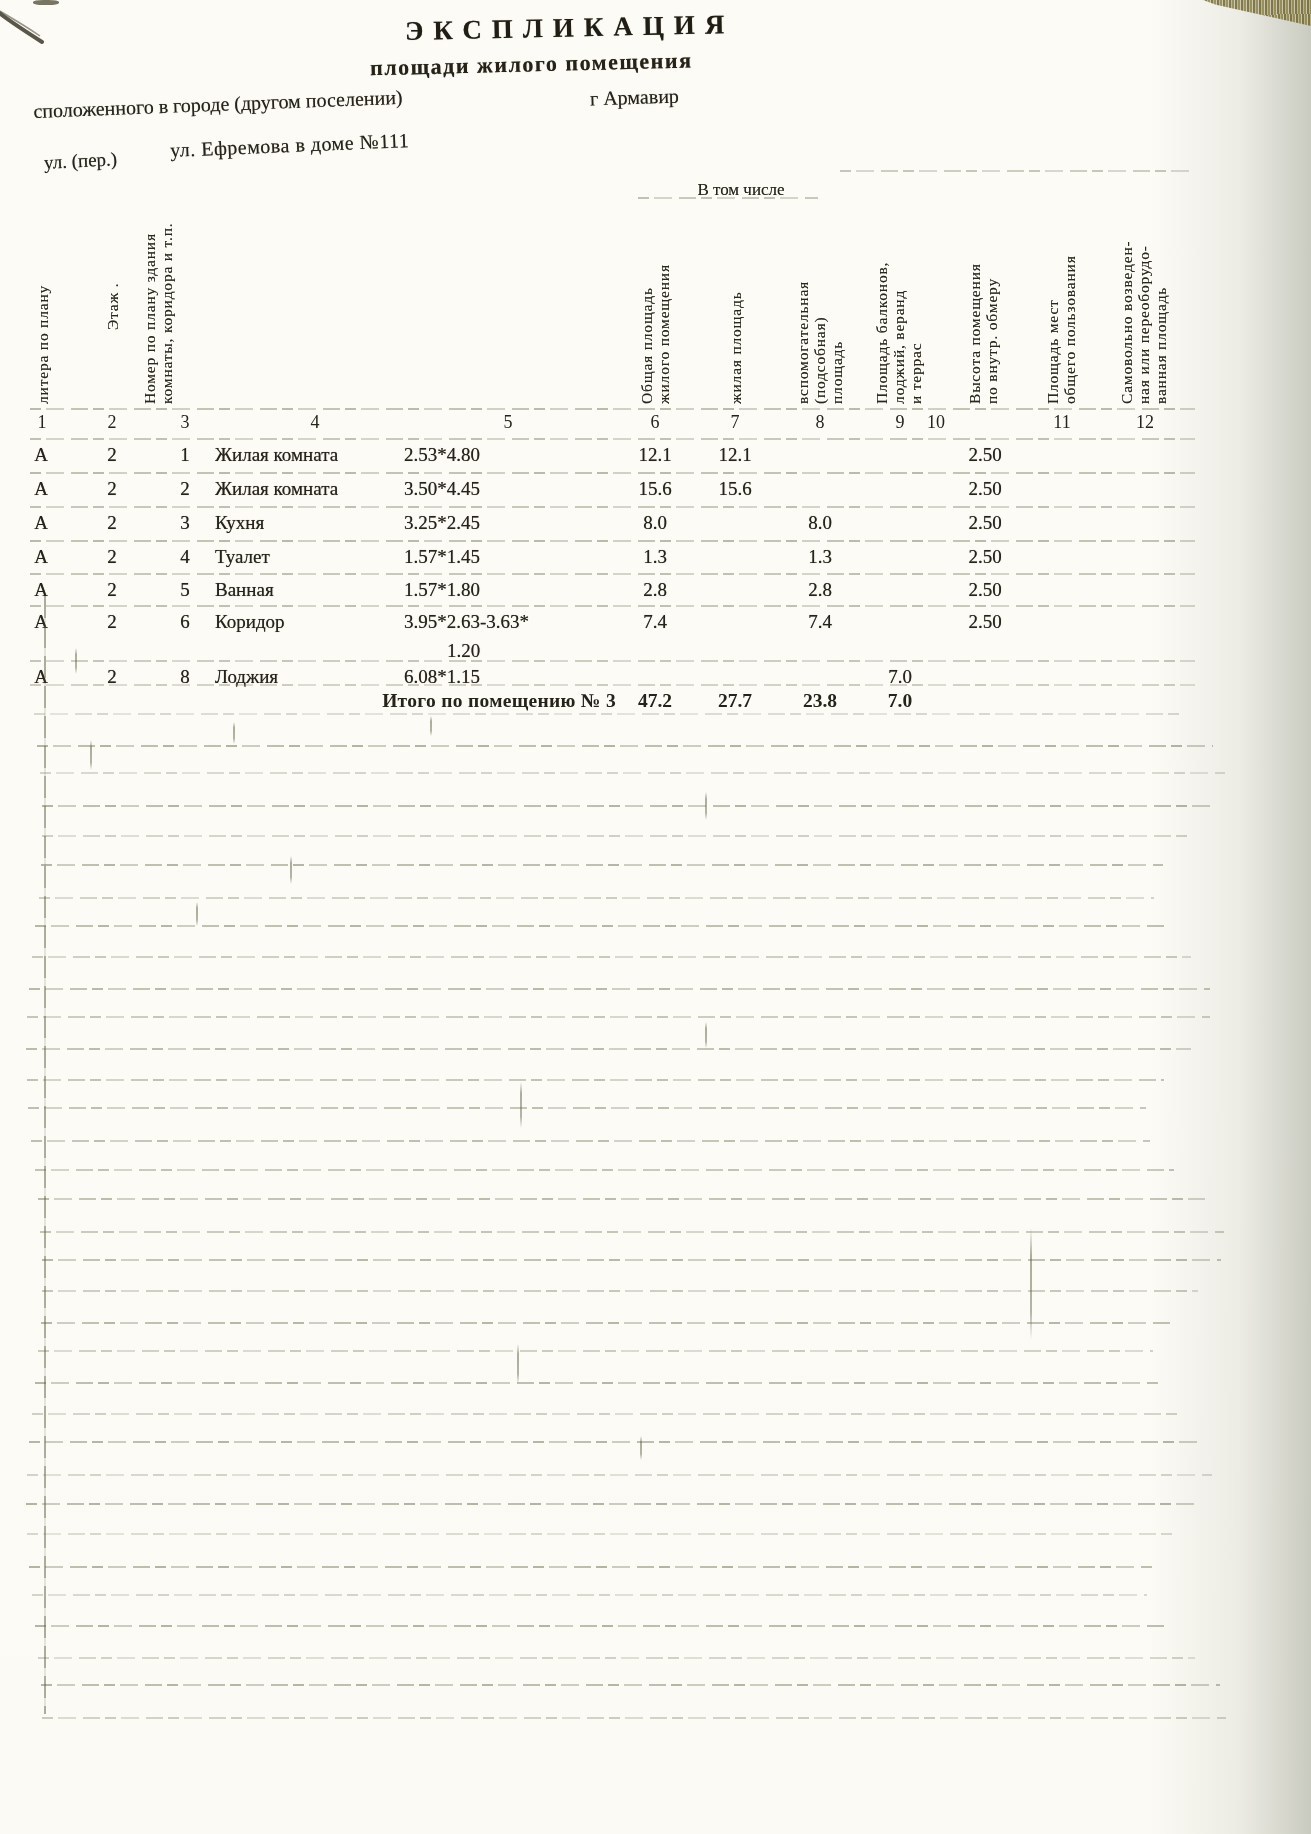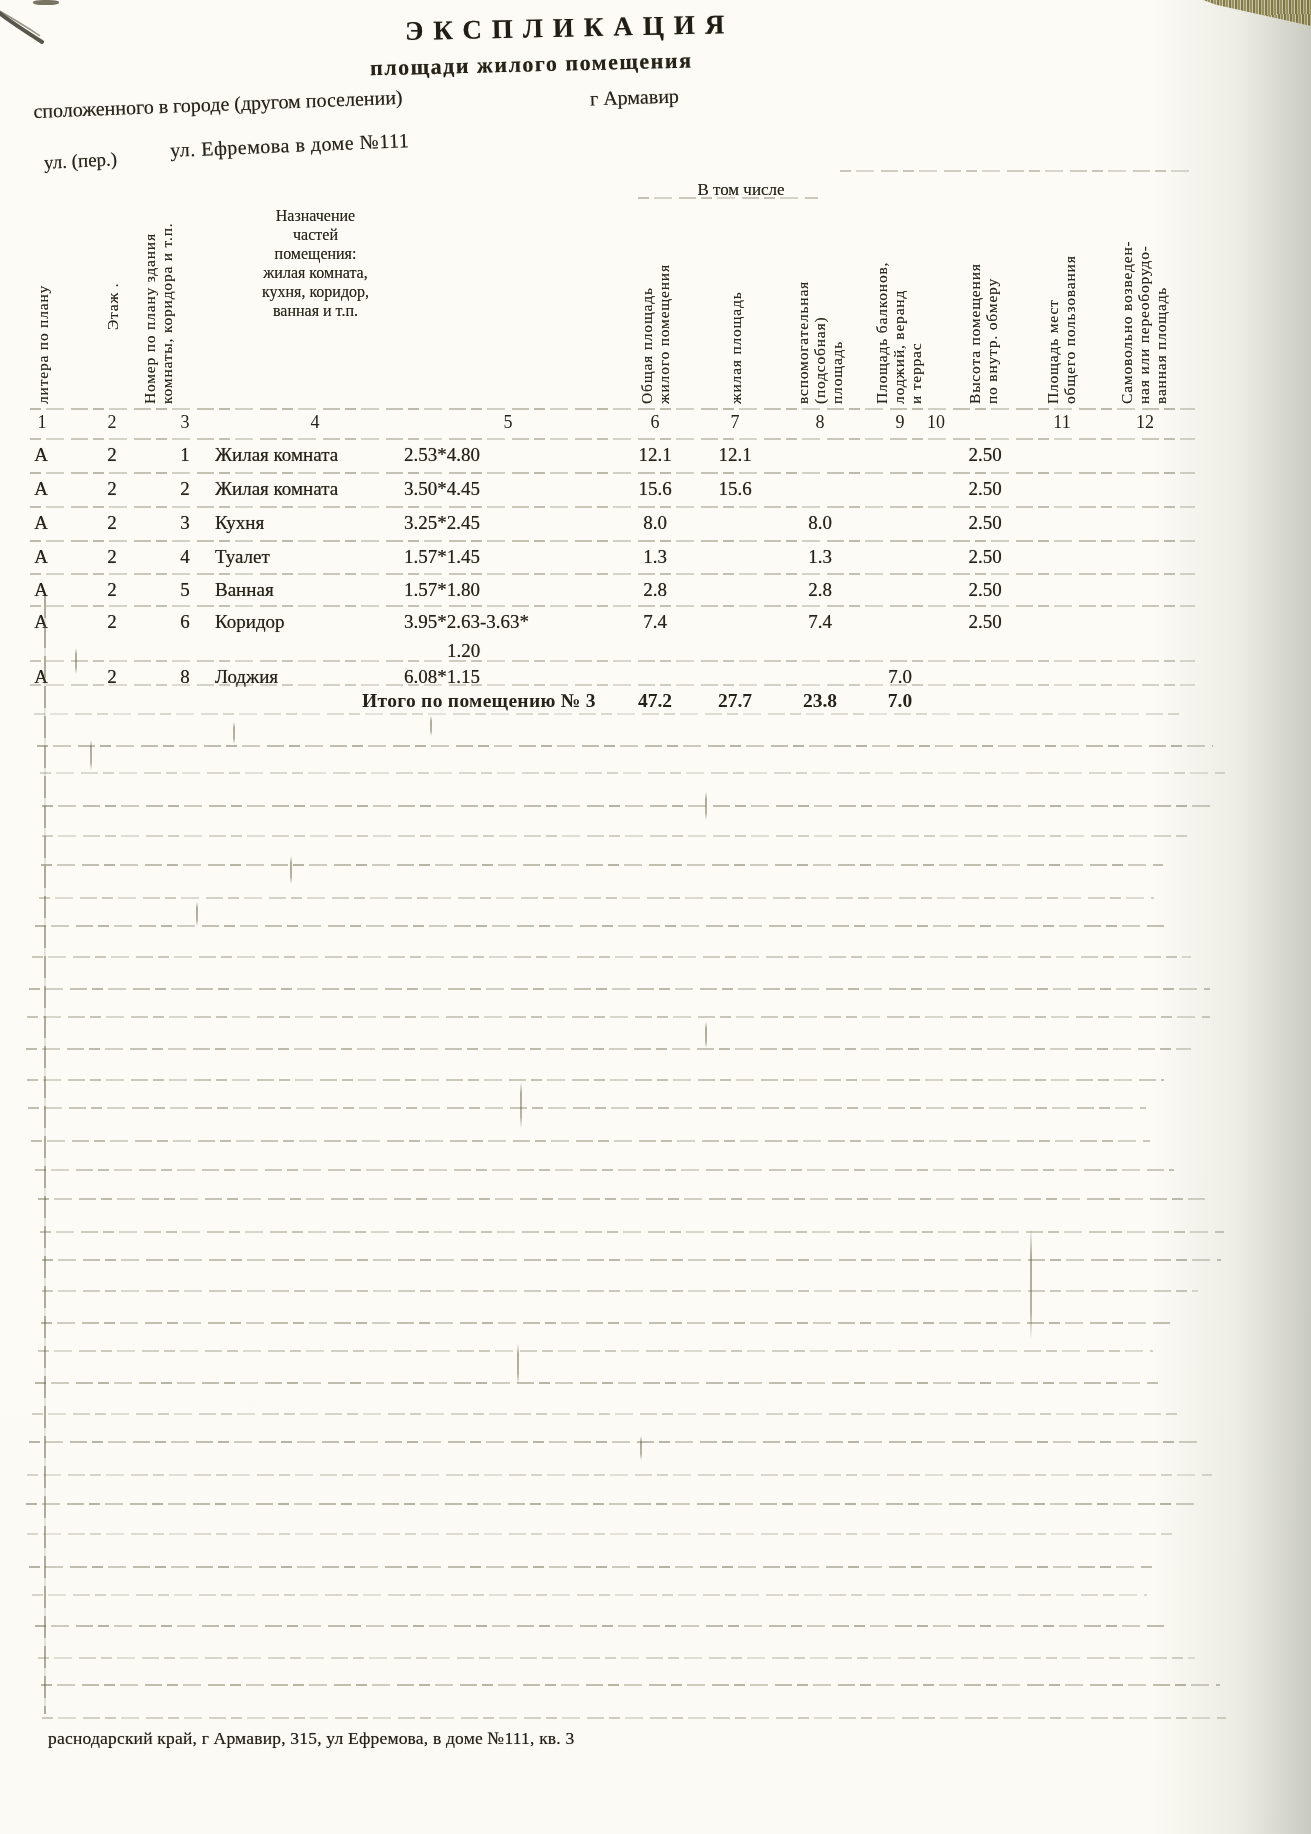--- a/index.html
+++ b/index.html
@@ -34,21 +34,21 @@
   .fl {left:92px; width:40px;}
   .no {left:163px; width:44px;}
   .nm {left:215px; width:210px; text-align:left !important;}
   .fm {left:404px; width:190px; text-align:left !important;}
   .v6 {left:613px; width:84px;}
   .v7 {left:693px; width:84px;}
   .v8 {left:778px; width:84px;}
   .v9 {left:858px; width:84px;}
   .v10{left:943px; width:84px;}
   .totrow{position:absolute; left:0; width:1311px; font-size:19.5px; font-weight:bold;}
-  .totrow .lbl{position:absolute; left:334px; width:290px; text-align:center; letter-spacing:.3px;}
+  .totrow .lbl{position:absolute; left:326px; width:290px; text-align:right; letter-spacing:.3px;}
   
   .sep,.rline{position:absolute; height:2px;
     background:repeating-linear-gradient(90deg, rgba(96,94,64,.75) 0 11px, rgba(96,94,64,0) 11px 16px,
       rgba(96,94,64,.5) 16px 34px, rgba(96,94,64,0) 34px 41px, rgba(96,94,64,.65) 41px 58px, rgba(96,94,64,0) 58px 63px);
     background-size:63px 2px;}
   .vtick{position:absolute; width:2px; background:linear-gradient(180deg, rgba(96,94,64,0), rgba(96,94,64,.5) 25%, rgba(96,94,64,.45) 75%, rgba(96,94,64,0));}
   .lborder{position:absolute; left:44px; top:596px; width:2px; height:1118px;
     background:repeating-linear-gradient(180deg, rgba(96,94,64,.5) 0 22px, rgba(96,94,64,.15) 22px 30px);}
   
   .art-tr{position:absolute; left:1203px; top:0; width:108px; height:26px;
@@ -74,26 +74,20 @@
   <div class="tx doc-subtitle">площади жилого помещения</div>
   <div class="tx loc-line">сположенного в городе (другом поселении)</div>
   <div class="tx loc-city">г Армавир</div>
   <div class="tx street-label">ул. (пер.)</div>
   <div class="tx street-value">ул. Ефремова  в доме №111</div>
 
   <div class="vlab" style="left:34px;  top:404px;">литера по плану</div>
   <div class="vlab" style="left:104px; top:330px;">Этаж .</div>
   <div class="vlab" style="left:141px; top:404px;">Номер по плану здания
 комнаты, коридора и т.п.</div>
-  <div class="hlab" style="left:228px; top:206px; width:175px;">Назначение
-частей
-помещения:
-жилая комната,
-кухня, коридор,
-ванная и т.п.</div>
   <div class="hlab" style="left:655px; top:180px; width:172px; font-size:17px;">В том числе</div>
   <div class="vlab" style="left:638px; top:404px;">Общая площадь
 жилого помещения</div>
   <div class="vlab" style="left:727px; top:404px;">жилая площадь</div>
   <div class="vlab" style="left:794px; top:404px;">вспомогательная
 (подсобная)
 площадь</div>
   <div class="vlab" style="left:873px; top:404px;">Площадь балконов,
 лоджий, веранд
 и террас</div>
@@ -269,14 +263,13 @@
       <div class="vtick" style="left: 196px; top: 902px; height: 24px;"></div>
       <div class="vtick" style="left: 705px; top: 792px; height: 28px;"></div>
       <div class="vtick" style="left: 705px; top: 1022px; height: 26px;"></div>
       <div class="vtick" style="left: 520px; top: 1082px; height: 46px;"></div>
       <div class="vtick" style="left: 517px; top: 1344px; height: 40px;"></div>
       <div class="vtick" style="left: 1030px; top: 1228px; height: 112px;"></div>
       <div class="vtick" style="left: 640px; top: 1436px; height: 24px;"></div>
     </div>
   <div class="lborder"></div>
 
-  <div class="tx footer">раснодарский край, г Армавир, 315, ул Ефремова, в доме №111, кв. 3</div>
 </div>
 
 </body></html>

